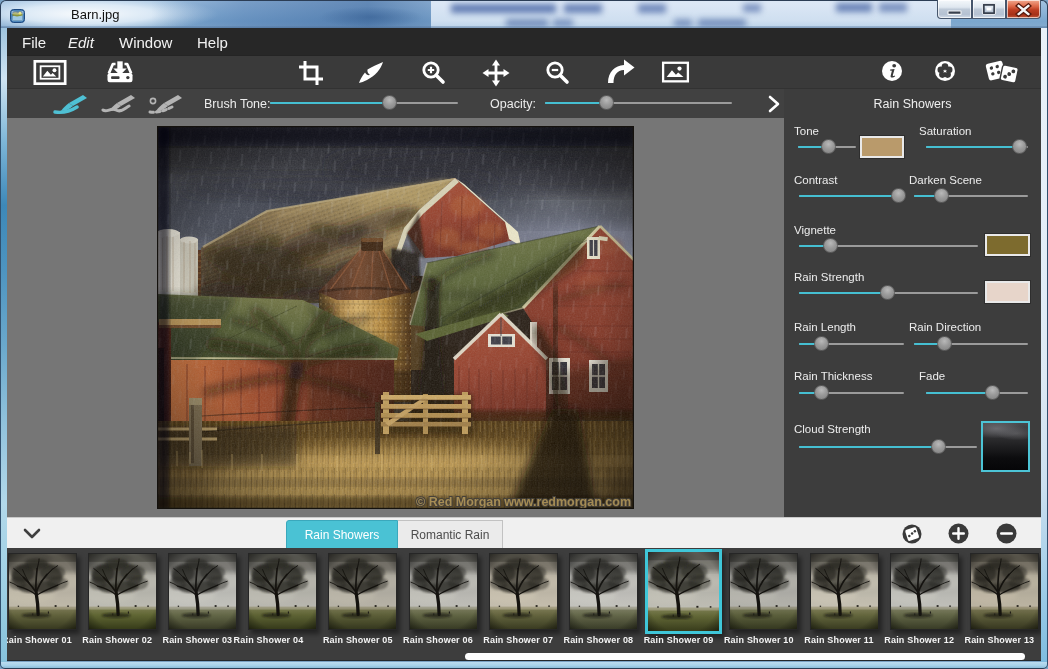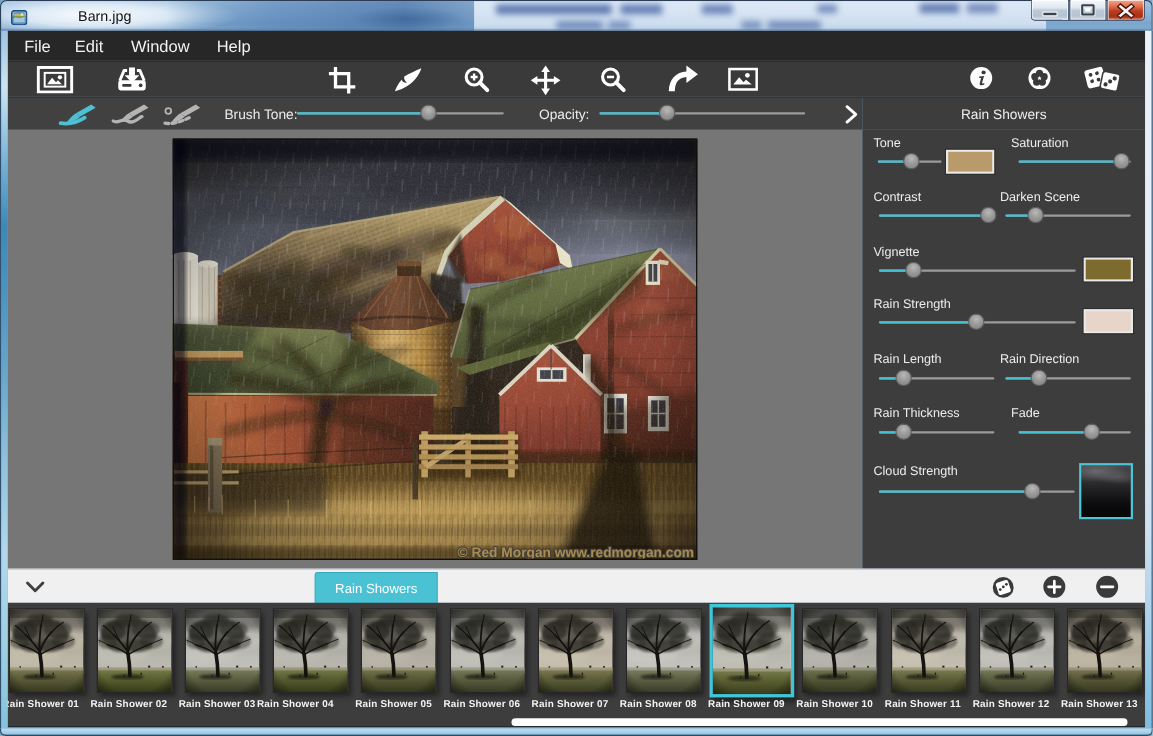--- a/index.html
+++ b/index.html
@@ -96,21 +96,21 @@
           <rect x="9.4" y="3.4" width="13.2" height="11.2" rx="1.5" fill="none" stroke="#f0f3f7" stroke-width="1"></rect>
           <rect x="13.5" y="7.5" width="5" height="3" fill="#fff"></rect>
         </svg></div>
     <div class="cap cls"><svg width="33" height="18" viewBox="0 0 33 18">
           <path d="M11.5,5.5 L16.5,9.5 L21.5,5.5 L24,8 L19.3,12 L24,16 L21.5,18.5 L16.5,14.5 L11.5,18.5 L9,16 L13.7,12 L9,8 Z" transform="translate(0,-2)" fill="#f4f6f8" stroke="#57180c" stroke-width="1.3"></path>
         </svg></div>
   </div>
 
   <div id="menubar" class="abs">
     <div class="menu-item" style="left:15px;">File</div>
-    <div class="menu-item" style="left:61px;">Edit</div>
+    <div class="menu-item" style="left:61px;font-style:italic;">Edit</div>
     <div class="menu-item" style="left:112px;">Window</div>
     <div class="menu-item" style="left:190px;text-align:center;">Help</div>
   </div>
 
   <div id="toolbar" class="abs">
 
     <svg class="abs" style="left:26px;top:4px;" width="34" height="25" viewBox="0 0 38 28">
       <rect x="2" y="1.5" width="34" height="25" fill="none" stroke="#fff" stroke-width="3"></rect>
       <rect x="8.5" y="7" width="21" height="14" fill="none" stroke="#fff" stroke-width="2"></rect>
       <path d="M11,18.5 L16,12 L20,16.5 L22,14.5 L26,18.5 Z" fill="#fff"></path>
@@ -615,20 +615,21 @@
       <div class="tf" style="left:15px;top:328px;width:139px;"></div>
       <div class="th" style="left:147px;top:321px;"></div>
     <div class="abs" id="cloudsw" style="left:197px;top:303px;width:49px;height:51px;border:2px solid #4cc4d6;background:radial-gradient(ellipse 40px 14px at 30% 12%, #6a6a6e 0%, rgba(60,60,64,0) 70%),radial-gradient(ellipse 30px 10px at 75% 22%, #555558 0%, rgba(50,50,54,0) 70%),linear-gradient(180deg,#48484c 0%,#2a2a2c 35%,#0c0c0e 75%,#060608 100%);"></div>
   </div>
 
   <div id="optbar" class="abs">
     <svg class="abs" style="left:13px;top:7px;" width="24" height="18" viewBox="0 0 24 18">
         <path d="M5,5 L12,12 L19,5" fill="none" stroke="#3f3f3f" stroke-width="2.6" stroke-linecap="round" stroke-linejoin="round"></path>
       </svg>
     <div class="tab" style="left:279px;width:112px;background:#4ac2d4;color:#fff;border:1px solid #3aa8bc;border-radius:3px 0 0 0;">Rain Showers</div>
+    <div class="tab" style="left:391px;width:105px;background:#ebebeb;color:#4c4c4c;border:1px solid #c2c2c2;border-left:none;">Romantic Rain</div>
 
     <svg class="abs" style="left:895px;top:6px;" width="20" height="20" viewBox="0 0 20 20">
       <circle cx="10" cy="10" r="9.5" fill="#3a3a3a"></circle>
       <rect x="4.3" y="4.3" width="11.6" height="11.6" rx="1.8" fill="#fff" transform="rotate(-18 10 10)"></rect>
       <circle cx="7.3" cy="12" r="1.25" fill="#3a3a3a"></circle>
         <circle cx="10.1" cy="9.6" r="1.25" fill="#3a3a3a"></circle>
         <circle cx="12.9" cy="7.2" r="1.25" fill="#3a3a3a"></circle>
     </svg>
     <svg class="abs" style="left:941px;top:5px;" width="21" height="21" viewBox="0 0 21 21">
         <circle cx="10.5" cy="10.5" r="10" fill="#3a3a3a"></circle>

